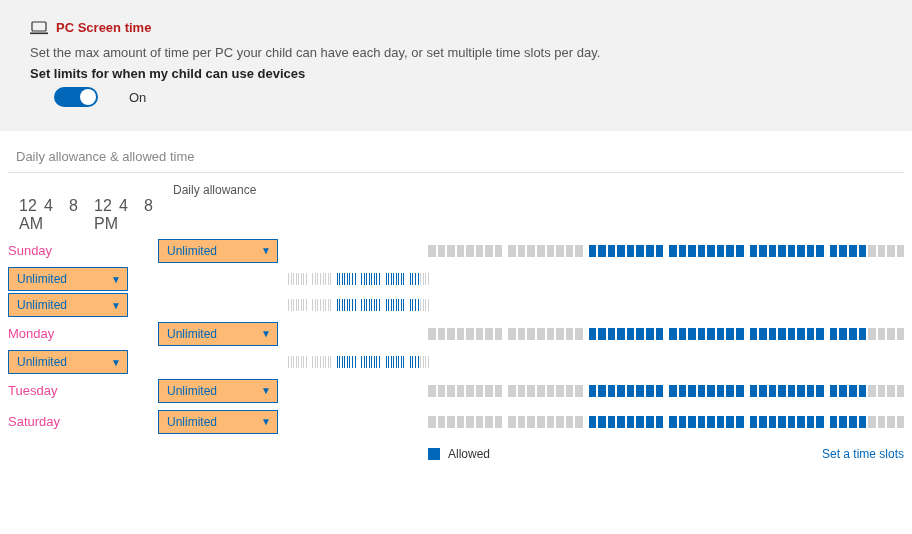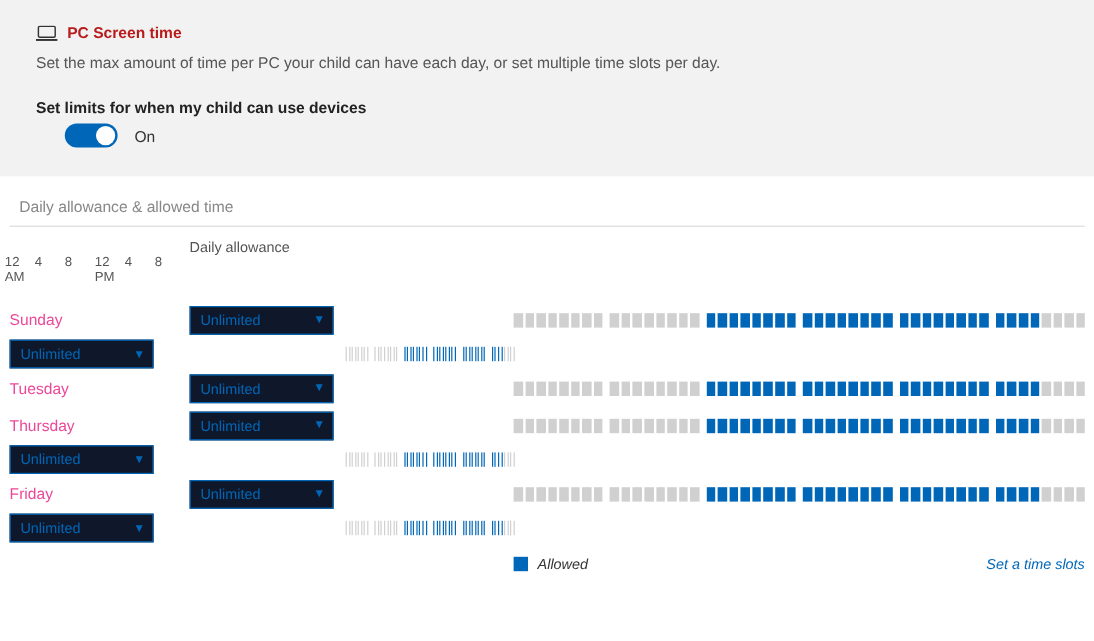--- a/index.html
+++ b/index.html
@@ -20,31 +20,31 @@
     align-items: center;
     gap: 8px;
     margin-bottom: 10px;
   }
   .title-text {
     font-weight: 600;
     color: #b91c1c;
   }
   .subtitle {
     color: #555;
-    margin-bottom: 22px;
+    margin-bottom: 6px;
   }
   .limits-label {
     font-weight: 600;
     color: #222;
     margin-bottom: 6px;
   }
   .toggle-row {
     display: flex;
     align-items: center;
-    gap: 14px;
+    gap: 31px;
     padding-left: 24px;
   }
   .toggle {
     width: 44px;
     height: 20px;
     border-radius: 10px;
     background: #0067b8;
     position: relative;
     cursor: pointer;
   }
@@ -68,37 +68,37 @@
   }
   .grid {
     display: grid;
     grid-template-columns: 150px 130px 140px 1fr;
     align-items: center;
     padding: 0 8px;
   }
   .col-headers {
     display: grid;
     grid-template-columns: 150px 130px 140px 1fr;
-    padding: 0 4px;
+    padding: 0 19px;
     margin-bottom: 10px;
   }
   .allowance-header {
     grid-column: 2 / 4;
     color: #555;
     font-size: 12px;
     padding-left: 4px;
   }
   .time-header {
     position: relative;
     height: 28px;
   }
   .time-labels {
     position: relative;
     display: flex;
-    font-size: 11px;
+    font-size: 16px;
     color: #555;
     height: 100%;
   }
   .time-label {
     position: absolute;
     top: 0;
     line-height: 1.1;
     white-space: pre;
   }
   .day-name {
@@ -109,21 +109,21 @@
     width: 120px;
     height: 24px;
     border: 1px solid #0067b8;
     display: flex;
     align-items: center;
     justify-content: space-between;
     padding: 0 6px 0 8px;
     color: #0067b8;
     font-size: 12px;
     cursor: pointer;
-    background: #0f172a;
+    background: #fdba74;
   }
   .chev {
     font-size: 10px;
     color: #0067b8;
   }
   .timeline {
     display: flex;
     gap: 2px;
     padding: 7px 0;
   }
@@ -148,21 +148,20 @@
   }
   .legend-swatch {
     width: 12px;
     height: 12px;
     background: #0067b8;
   }
   .footer-content {
     display: flex;
     justify-content: space-between;
     align-items: center;
-    font-style: italic;
   }
   .set-limit-link {
     color: #0067b8;
     font-size: 12px;
     cursor: pointer;
   }
   .laptop-icon svg { display:block; }
 </style>
 </head>
 <body>
@@ -317,20 +316,192 @@
         <div class="slot on"></div>
         <div class="slot on"></div>
         <div class="slot on"></div>
         <div class="slot off"></div>
         <div class="slot off"></div>
         <div class="slot off"></div>
         <div class="slot off"></div>
       </div>
     </div>
     <div class="grid">
+      <div class="allowance-select">
+        <span>Unlimited</span>
+        <span class="chev">▼</span>
+      </div>
+      <div></div>
+      <div class="timeline">
+        <div class="slot off"></div>
+        <div class="slot off"></div>
+        <div class="slot off"></div>
+        <div class="slot off"></div>
+        <div class="slot off"></div>
+        <div class="slot off"></div>
+        <div class="slot off"></div>
+        <div class="slot off"></div>
+        <div class="slot off" style="margin-left: 4px;"></div>
+        <div class="slot off"></div>
+        <div class="slot off"></div>
+        <div class="slot off"></div>
+        <div class="slot off"></div>
+        <div class="slot off"></div>
+        <div class="slot off"></div>
+        <div class="slot off"></div>
+        <div class="slot on" style="margin-left: 4px;"></div>
+        <div class="slot on"></div>
+        <div class="slot on"></div>
+        <div class="slot on"></div>
+        <div class="slot on"></div>
+        <div class="slot on"></div>
+        <div class="slot on"></div>
+        <div class="slot on"></div>
+        <div class="slot on" style="margin-left: 4px;"></div>
+        <div class="slot on"></div>
+        <div class="slot on"></div>
+        <div class="slot on"></div>
+        <div class="slot on"></div>
+        <div class="slot on"></div>
+        <div class="slot on"></div>
+        <div class="slot on"></div>
+        <div class="slot on" style="margin-left: 4px;"></div>
+        <div class="slot on"></div>
+        <div class="slot on"></div>
+        <div class="slot on"></div>
+        <div class="slot on"></div>
+        <div class="slot on"></div>
+        <div class="slot on"></div>
+        <div class="slot on"></div>
+        <div class="slot on" style="margin-left: 4px;"></div>
+        <div class="slot on"></div>
+        <div class="slot on"></div>
+        <div class="slot on"></div>
+        <div class="slot off"></div>
+        <div class="slot off"></div>
+        <div class="slot off"></div>
+        <div class="slot off"></div>
+      </div>
+    </div>
+    <div class="grid">
+      <div class="day-name">Monday</div>
+      <div class="allowance-select">
+        <span>Unlimited</span>
+        <span class="chev">▼</span>
+      </div>
+      <div></div>
+      <div class="timeline">
+        <div class="slot off"></div>
+        <div class="slot off"></div>
+        <div class="slot off"></div>
+        <div class="slot off"></div>
+        <div class="slot off"></div>
+        <div class="slot off"></div>
+        <div class="slot off"></div>
+        <div class="slot off"></div>
+        <div class="slot off" style="margin-left: 4px;"></div>
+        <div class="slot off"></div>
+        <div class="slot off"></div>
+        <div class="slot off"></div>
+        <div class="slot off"></div>
+        <div class="slot off"></div>
+        <div class="slot off"></div>
+        <div class="slot off"></div>
+        <div class="slot on" style="margin-left: 4px;"></div>
+        <div class="slot on"></div>
+        <div class="slot on"></div>
+        <div class="slot on"></div>
+        <div class="slot on"></div>
+        <div class="slot on"></div>
+        <div class="slot on"></div>
+        <div class="slot on"></div>
+        <div class="slot on" style="margin-left: 4px;"></div>
+        <div class="slot on"></div>
+        <div class="slot on"></div>
+        <div class="slot on"></div>
+        <div class="slot on"></div>
+        <div class="slot on"></div>
+        <div class="slot on"></div>
+        <div class="slot on"></div>
+        <div class="slot on" style="margin-left: 4px;"></div>
+        <div class="slot on"></div>
+        <div class="slot on"></div>
+        <div class="slot on"></div>
+        <div class="slot on"></div>
+        <div class="slot on"></div>
+        <div class="slot on"></div>
+        <div class="slot on"></div>
+        <div class="slot on" style="margin-left: 4px;"></div>
+        <div class="slot on"></div>
+        <div class="slot on"></div>
+        <div class="slot on"></div>
+        <div class="slot off"></div>
+        <div class="slot off"></div>
+        <div class="slot off"></div>
+        <div class="slot off"></div>
+      </div>
+    </div>
+    <div class="grid">
+      <div class="allowance-select">
+        <span>Unlimited</span>
+        <span class="chev">▼</span>
+      </div>
+      <div></div>
+      <div class="timeline">
+        <div class="slot off"></div>
+        <div class="slot off"></div>
+        <div class="slot off"></div>
+        <div class="slot off"></div>
+        <div class="slot off"></div>
+        <div class="slot off"></div>
+        <div class="slot off"></div>
+        <div class="slot off"></div>
+        <div class="slot off" style="margin-left: 4px;"></div>
+        <div class="slot off"></div>
+        <div class="slot off"></div>
+        <div class="slot off"></div>
+        <div class="slot off"></div>
+        <div class="slot off"></div>
+        <div class="slot off"></div>
+        <div class="slot off"></div>
+        <div class="slot on" style="margin-left: 4px;"></div>
+        <div class="slot on"></div>
+        <div class="slot on"></div>
+        <div class="slot on"></div>
+        <div class="slot on"></div>
+        <div class="slot on"></div>
+        <div class="slot on"></div>
+        <div class="slot on"></div>
+        <div class="slot on" style="margin-left: 4px;"></div>
+        <div class="slot on"></div>
+        <div class="slot on"></div>
+        <div class="slot on"></div>
+        <div class="slot on"></div>
+        <div class="slot on"></div>
+        <div class="slot on"></div>
+        <div class="slot on"></div>
+        <div class="slot on" style="margin-left: 4px;"></div>
+        <div class="slot on"></div>
+        <div class="slot on"></div>
+        <div class="slot on"></div>
+        <div class="slot on"></div>
+        <div class="slot on"></div>
+        <div class="slot on"></div>
+        <div class="slot on"></div>
+        <div class="slot on" style="margin-left: 4px;"></div>
+        <div class="slot on"></div>
+        <div class="slot on"></div>
+        <div class="slot on"></div>
+        <div class="slot off"></div>
+        <div class="slot off"></div>
+        <div class="slot off"></div>
+        <div class="slot off"></div>
+      </div>
+    </div>
+    <div class="grid">
       <div class="day-name">Tuesday</div>
       <div class="allowance-select">
         <span>Unlimited</span>
         <span class="chev">▼</span>
       </div>
       <div></div>
       <div class="timeline">
         <div class="slot off"></div>
         <div class="slot off"></div>
         <div class="slot off"></div>
@@ -375,193 +546,21 @@
         <div class="slot on"></div>
         <div class="slot on"></div>
         <div class="slot on"></div>
         <div class="slot off"></div>
         <div class="slot off"></div>
         <div class="slot off"></div>
         <div class="slot off"></div>
       </div>
     </div>
     <div class="grid">
-      <div class="day-name">Thursday</div>
-      <div class="allowance-select">
-        <span>Unlimited</span>
-        <span class="chev">▼</span>
-      </div>
-      <div></div>
-      <div class="timeline">
-        <div class="slot off"></div>
-        <div class="slot off"></div>
-        <div class="slot off"></div>
-        <div class="slot off"></div>
-        <div class="slot off"></div>
-        <div class="slot off"></div>
-        <div class="slot off"></div>
-        <div class="slot off"></div>
-        <div class="slot off" style="margin-left: 4px;"></div>
-        <div class="slot off"></div>
-        <div class="slot off"></div>
-        <div class="slot off"></div>
-        <div class="slot off"></div>
-        <div class="slot off"></div>
-        <div class="slot off"></div>
-        <div class="slot off"></div>
-        <div class="slot on" style="margin-left: 4px;"></div>
-        <div class="slot on"></div>
-        <div class="slot on"></div>
-        <div class="slot on"></div>
-        <div class="slot on"></div>
-        <div class="slot on"></div>
-        <div class="slot on"></div>
-        <div class="slot on"></div>
-        <div class="slot on" style="margin-left: 4px;"></div>
-        <div class="slot on"></div>
-        <div class="slot on"></div>
-        <div class="slot on"></div>
-        <div class="slot on"></div>
-        <div class="slot on"></div>
-        <div class="slot on"></div>
-        <div class="slot on"></div>
-        <div class="slot on" style="margin-left: 4px;"></div>
-        <div class="slot on"></div>
-        <div class="slot on"></div>
-        <div class="slot on"></div>
-        <div class="slot on"></div>
-        <div class="slot on"></div>
-        <div class="slot on"></div>
-        <div class="slot on"></div>
-        <div class="slot on" style="margin-left: 4px;"></div>
-        <div class="slot on"></div>
-        <div class="slot on"></div>
-        <div class="slot on"></div>
-        <div class="slot off"></div>
-        <div class="slot off"></div>
-        <div class="slot off"></div>
-        <div class="slot off"></div>
-      </div>
-    </div>
-    <div class="grid">
-      <div class="allowance-select">
-        <span>Unlimited</span>
-        <span class="chev">▼</span>
-      </div>
-      <div></div>
-      <div class="timeline">
-        <div class="slot off"></div>
-        <div class="slot off"></div>
-        <div class="slot off"></div>
-        <div class="slot off"></div>
-        <div class="slot off"></div>
-        <div class="slot off"></div>
-        <div class="slot off"></div>
-        <div class="slot off"></div>
-        <div class="slot off" style="margin-left: 4px;"></div>
-        <div class="slot off"></div>
-        <div class="slot off"></div>
-        <div class="slot off"></div>
-        <div class="slot off"></div>
-        <div class="slot off"></div>
-        <div class="slot off"></div>
-        <div class="slot off"></div>
-        <div class="slot on" style="margin-left: 4px;"></div>
-        <div class="slot on"></div>
-        <div class="slot on"></div>
-        <div class="slot on"></div>
-        <div class="slot on"></div>
-        <div class="slot on"></div>
-        <div class="slot on"></div>
-        <div class="slot on"></div>
-        <div class="slot on" style="margin-left: 4px;"></div>
-        <div class="slot on"></div>
-        <div class="slot on"></div>
-        <div class="slot on"></div>
-        <div class="slot on"></div>
-        <div class="slot on"></div>
-        <div class="slot on"></div>
-        <div class="slot on"></div>
-        <div class="slot on" style="margin-left: 4px;"></div>
-        <div class="slot on"></div>
-        <div class="slot on"></div>
-        <div class="slot on"></div>
-        <div class="slot on"></div>
-        <div class="slot on"></div>
-        <div class="slot on"></div>
-        <div class="slot on"></div>
-        <div class="slot on" style="margin-left: 4px;"></div>
-        <div class="slot on"></div>
-        <div class="slot on"></div>
-        <div class="slot on"></div>
-        <div class="slot off"></div>
-        <div class="slot off"></div>
-        <div class="slot off"></div>
-        <div class="slot off"></div>
-      </div>
-    </div>
-    <div class="grid">
-      <div class="day-name">Friday</div>
-      <div class="allowance-select">
-        <span>Unlimited</span>
-        <span class="chev">▼</span>
-      </div>
-      <div></div>
-      <div class="timeline">
-        <div class="slot off"></div>
-        <div class="slot off"></div>
-        <div class="slot off"></div>
-        <div class="slot off"></div>
-        <div class="slot off"></div>
-        <div class="slot off"></div>
-        <div class="slot off"></div>
-        <div class="slot off"></div>
-        <div class="slot off" style="margin-left: 4px;"></div>
-        <div class="slot off"></div>
-        <div class="slot off"></div>
-        <div class="slot off"></div>
-        <div class="slot off"></div>
-        <div class="slot off"></div>
-        <div class="slot off"></div>
-        <div class="slot off"></div>
-        <div class="slot on" style="margin-left: 4px;"></div>
-        <div class="slot on"></div>
-        <div class="slot on"></div>
-        <div class="slot on"></div>
-        <div class="slot on"></div>
-        <div class="slot on"></div>
-        <div class="slot on"></div>
-        <div class="slot on"></div>
-        <div class="slot on" style="margin-left: 4px;"></div>
-        <div class="slot on"></div>
-        <div class="slot on"></div>
-        <div class="slot on"></div>
-        <div class="slot on"></div>
-        <div class="slot on"></div>
-        <div class="slot on"></div>
-        <div class="slot on"></div>
-        <div class="slot on" style="margin-left: 4px;"></div>
-        <div class="slot on"></div>
-        <div class="slot on"></div>
-        <div class="slot on"></div>
-        <div class="slot on"></div>
-        <div class="slot on"></div>
-        <div class="slot on"></div>
-        <div class="slot on"></div>
-        <div class="slot on" style="margin-left: 4px;"></div>
-        <div class="slot on"></div>
-        <div class="slot on"></div>
-        <div class="slot on"></div>
-        <div class="slot off"></div>
-        <div class="slot off"></div>
-        <div class="slot off"></div>
-        <div class="slot off"></div>
-      </div>
-    </div>
-    <div class="grid">
+      <div class="day-name">Saturday</div>
       <div class="allowance-select">
         <span>Unlimited</span>
         <span class="chev">▼</span>
       </div>
       <div></div>
       <div class="timeline">
         <div class="slot off"></div>
         <div class="slot off"></div>
         <div class="slot off"></div>
         <div class="slot off"></div>

